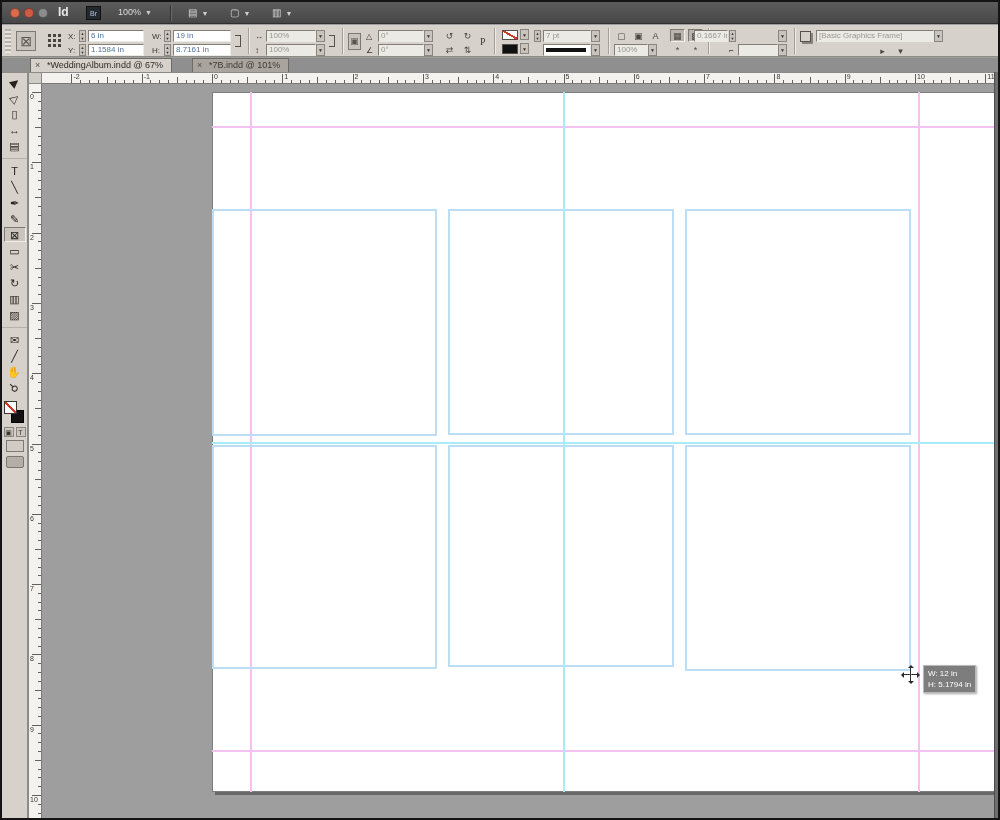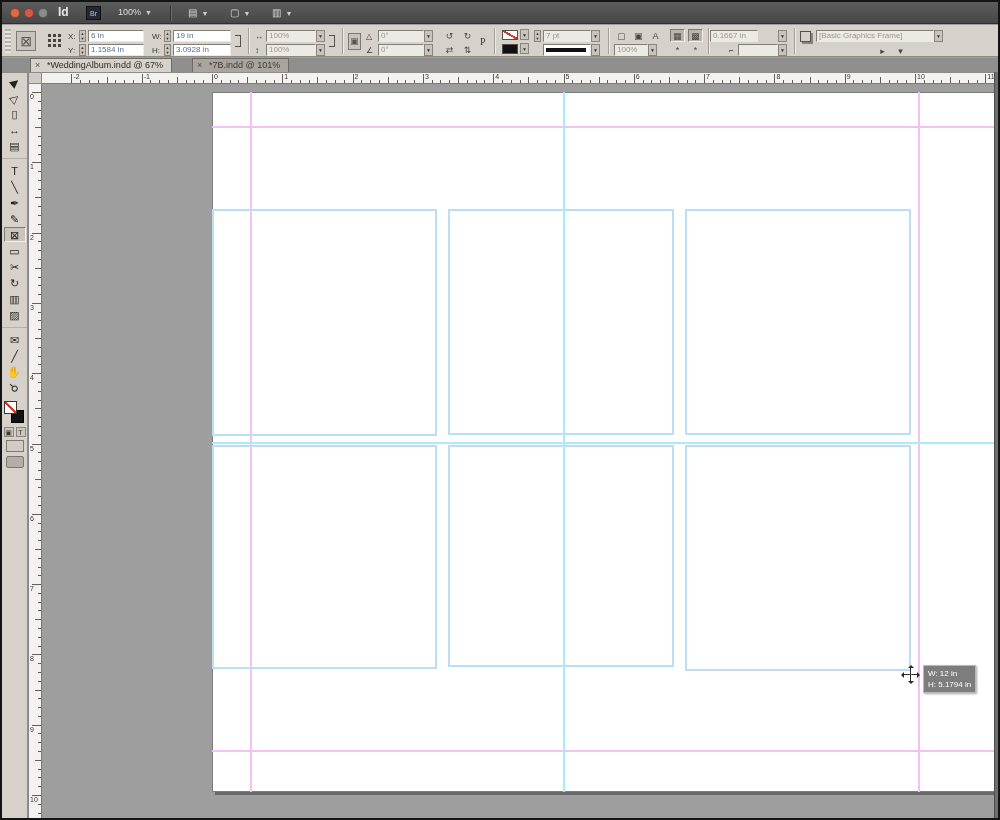--- a/index.html
+++ b/index.html
@@ -145,21 +145,21 @@
     <span class="fld" style="left:86px;top:5px;width:56px;">6 in</span>
     <span class="cplabel" style="left:66px;top:21px;">Y:</span>
     <span class="spin" style="left:77px;top:19px;">▲<br>▼</span>
     <span class="fld" style="left:86px;top:19px;width:56px;">1.1584 in</span>
 
     <span class="cplabel" style="left:150px;top:7px;">W:</span>
     <span class="spin" style="left:162px;top:5px;">▲<br>▼</span>
     <span class="fld" style="left:171px;top:5px;width:58px;">19 in</span>
     <span class="cplabel" style="left:150px;top:21px;">H:</span>
     <span class="spin" style="left:162px;top:19px;">▲<br>▼</span>
-    <span class="fld" style="left:171px;top:19px;width:58px;">3.0928 in</span>
+    <span class="fld" style="left:171px;top:19px;width:58px;">8.7161 in</span>
     <span class="chain" style="left:233px;top:10px;"></span>
 
     <span class="vdiv" style="left:246px;"></span>
 
     <span class="cplabel" style="left:253px;top:7px;">↔</span>
     <span class="fld dis" style="left:264px;top:5px;width:50px;">100%</span>
     <span class="ddbox" style="left:314px;top:5px;">▼</span>
     <span class="cplabel" style="left:253px;top:21px;">↕</span>
     <span class="fld dis" style="left:264px;top:19px;width:50px;">100%</span>
     <span class="ddbox" style="left:314px;top:19px;">▼</span>
@@ -206,21 +206,21 @@
 
     <span class="cpbtn pressed" style="left:668px;top:4px;">▦</span>
     <span class="cpbtn pressed" style="left:686px;top:4px;">▩</span>
     <span class="cpbtn" style="left:668px;top:18px;">*</span>
     <span class="cpbtn" style="left:686px;top:18px;">*</span>
 
     <span class="vdiv" style="left:706px;"></span>
 
     <span style="position:absolute;left:712px;top:6px;width:11px;height:11px;border:1px dashed #4d7fd0;"></span>
     <span class="spin" style="left:727px;top:5px;">▲<br>▼</span>
-    <span class="fld dis" style="left:708px;top:5px;width:48px;">0.1667 in</span>
+    <span class="fld dis" style="left:692px;top:5px;width:34px;">0.1667 in</span>
     <span class="ddbox" style="left:776px;top:5px;">▼</span>
     <span class="cplabel" style="left:727px;top:21px;">⌐</span>
     <span class="fld dis" style="left:736px;top:19px;width:40px;"></span>
     <span class="ddbox" style="left:776px;top:19px;">▼</span>
 
     <span class="vdiv" style="left:792px;"></span>
 
     <span style="position:absolute;left:798px;top:6px;width:11px;height:11px;border:1px solid #55514a;box-shadow:2px 2px 0 #8a867f;"></span>
     <span class="fld dis" style="left:814px;top:5px;width:118px;">[Basic Graphics Frame]</span>
     <span class="ddbox" style="left:932px;top:5px;">▼</span>

